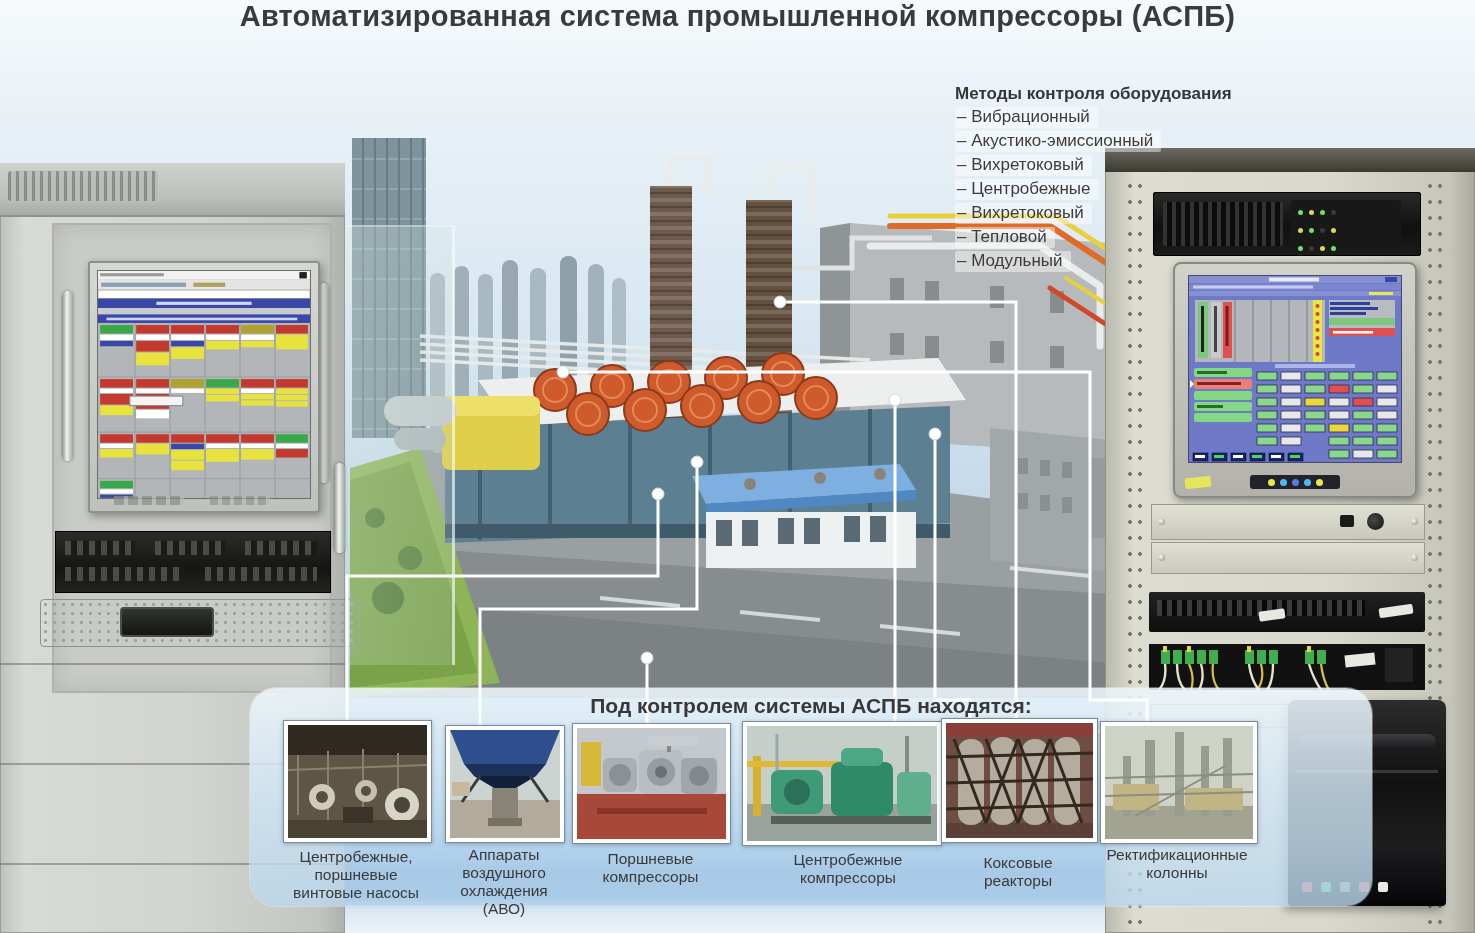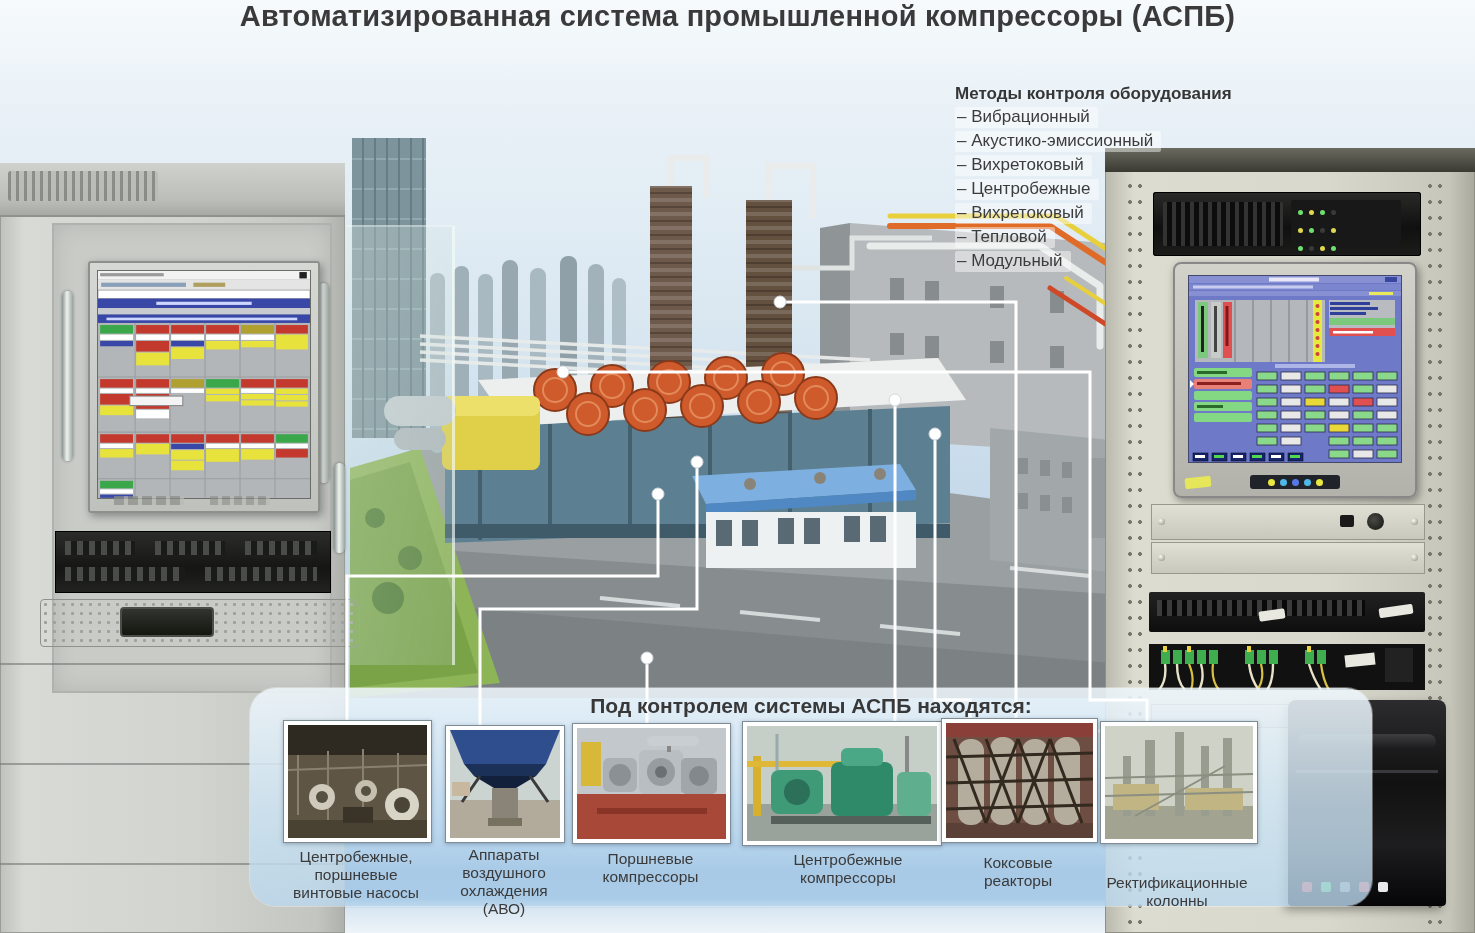--- a/index.html
+++ b/index.html
@@ -711,21 +711,21 @@
         </g>
       <rect width="148" height="113" fill="#ffffff" opacity=".22"></rect>
     </svg>
   </div>
 
   <div class="plabel abs" style="left:281px;top:848px;width:150px;">Центробежные, поршневые винтовые насосы</div>
   <div class="plabel abs" style="left:438px;top:846px;width:132px;">Аппараты воздушного охлаждения (АВО)</div>
   <div class="plabel abs" style="left:578px;top:850px;width:145px;">Поршневые компрессоры</div>
   <div class="plabel abs" style="left:763px;top:851px;width:170px;">Центробежные компрессоры</div>
   <div class="plabel abs" style="left:958px;top:810px;width:120px;margin-top:44px;">Коксовые реакторы</div>
-  <div class="plabel abs" style="left:1092px;top:874px;width:170px;text-align:center;">Ректификационные колонны</div>
+  <div class="plabel abs" style="left:1092px;top:846px;width:170px;text-align:center;">Ректификационные колонны</div>
 
   <div id="title" class="abs">Автоматизированная система промышленной компрессоры (АСПБ)</div>
   <div id="methods" class="abs">
     <div class="mt">Методы контроля оборудования</div>
     <div class="m-item">Вибрационный</div>
     <div class="m-item">Акустико-эмиссионный</div>
     <div class="m-item">Вихретоковый</div>
     <div class="m-item">Центробежные</div>
     <div class="m-item">Вихретоковый</div>
     <div class="m-item">Тепловой</div>

